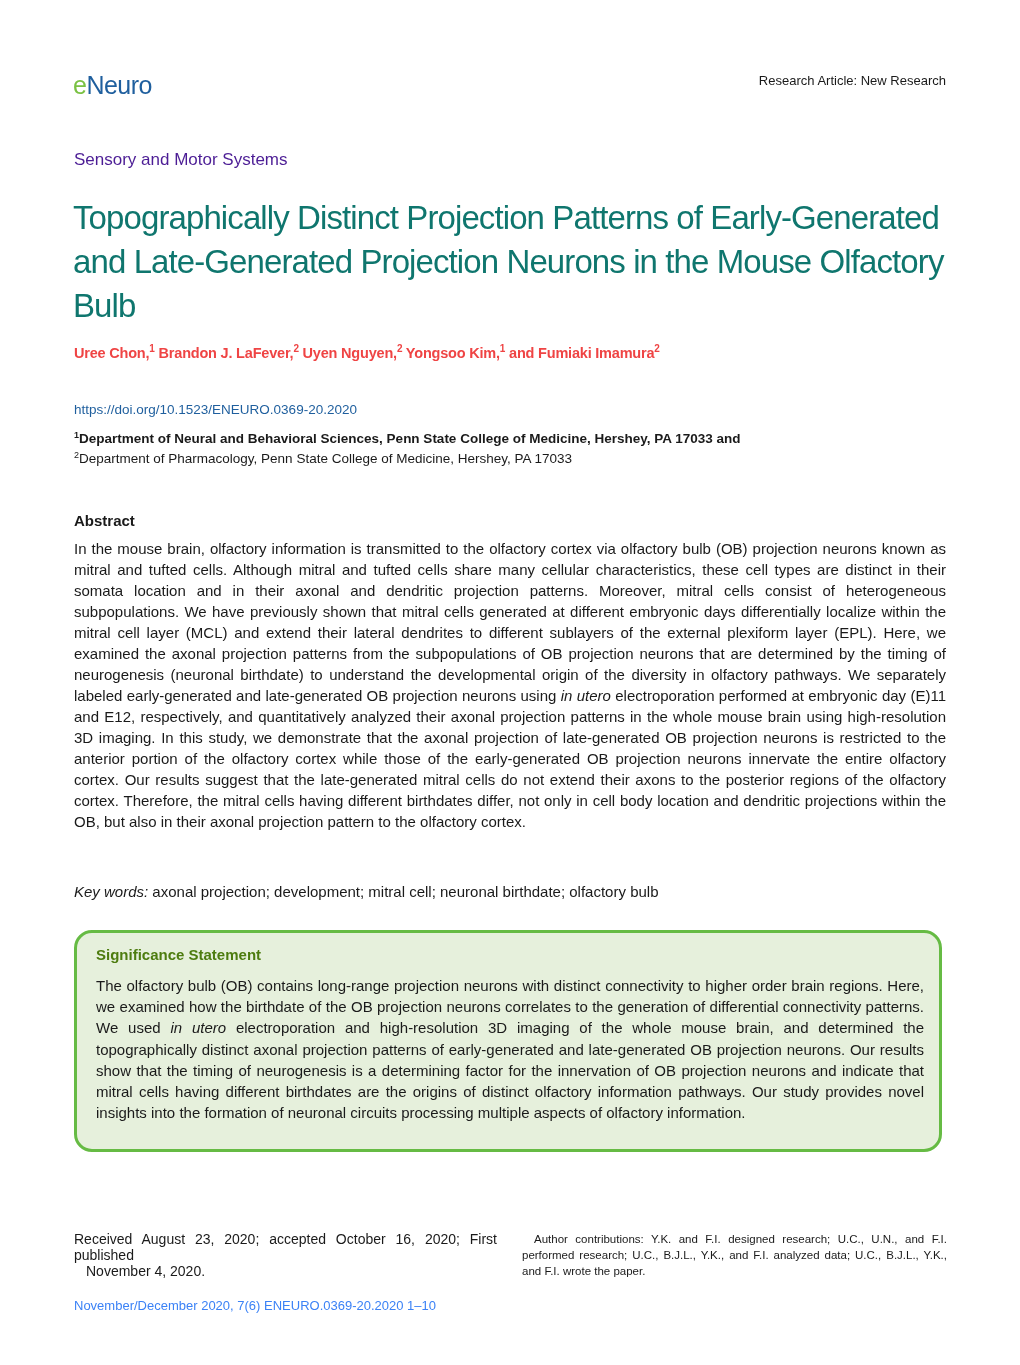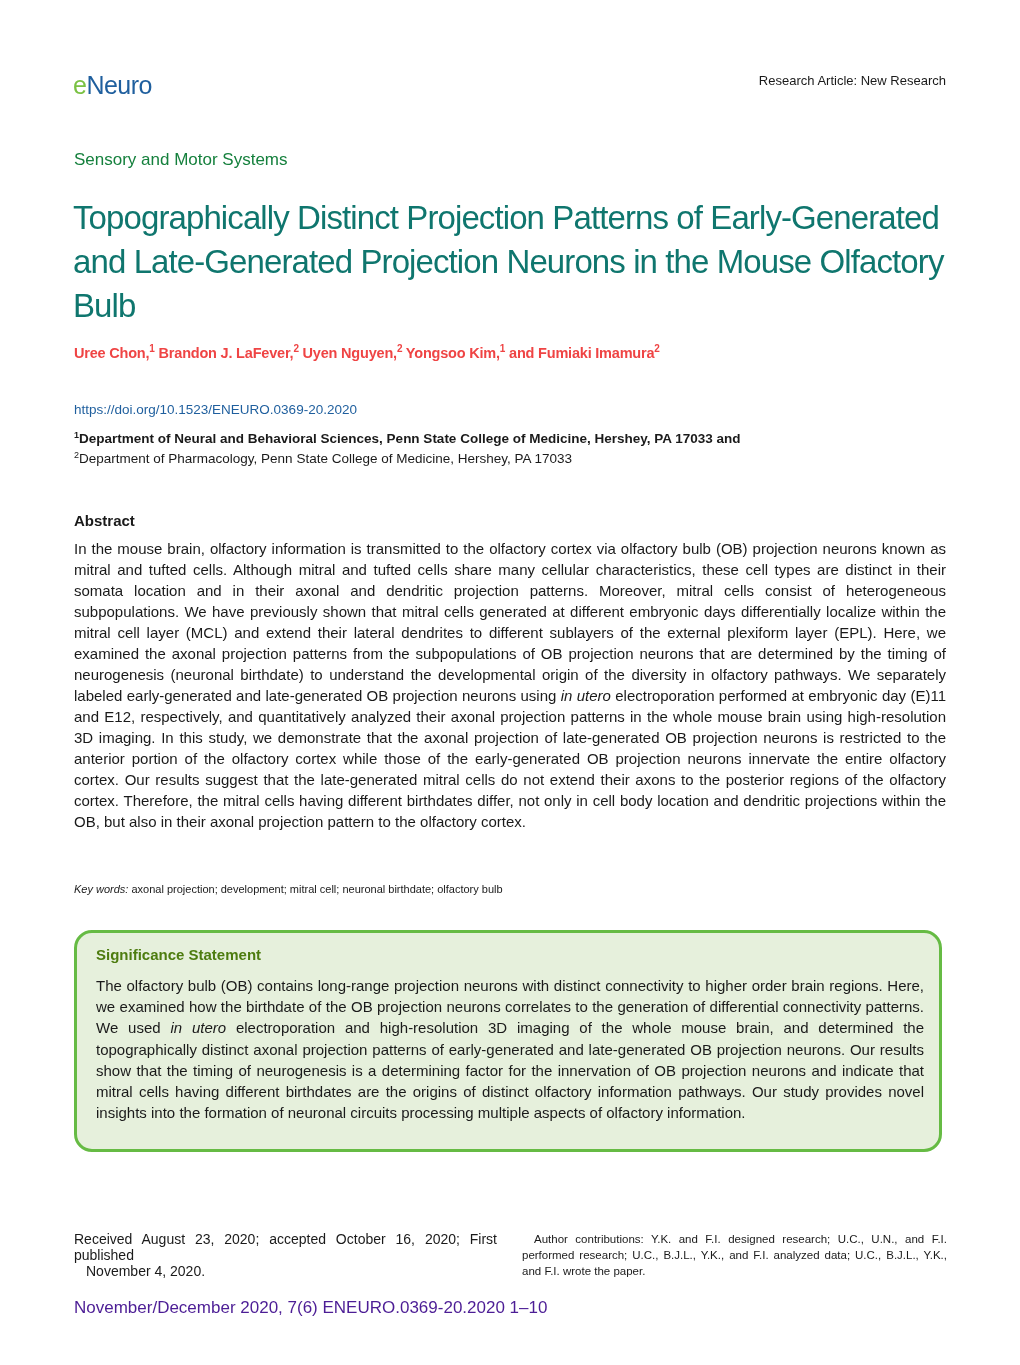--- a/index.html
+++ b/index.html
@@ -4,41 +4,41 @@
 <style>
   html, body { margin: 0; padding: 0; background: #ffffff; }
   body { width: 1020px; height: 1365px; position: relative; overflow: hidden; font-family: "Liberation Sans", sans-serif; color: #1a1a1a; }
   .abs { position: absolute; }
 
   .logo { left: 73px; top: 70px; font-family: "Liberation Sans", sans-serif; font-size: 25px; letter-spacing: -0.5px; line-height: 30px; }
   .logo .e { color: #7ac143; }
   .logo .rest { color: #1f5f9e; margin-top: 20px; }
   .article-type { right: 74px; top: 73px; font-size: 13px; color: #1a1a1a; }
 
-  .section { left: 74px; top: 150px; font-size: 17px; color: #15803d; }
+  .section { left: 74px; top: 150px; font-size: 17px; color: #4c1d95; }
   .title { left: 73px; top: 196px; width: 880px; font-size: 33px; line-height: 44px; color: #0f766e; letter-spacing: -0.9px; font-family: "Liberation Sans", sans-serif; }
   .authors { left: 74px; top: 345px; font-size: 14.5px; font-weight: bold; color: #ef4444; letter-spacing: -0.2px; }
   .authors sup { font-size: 10px; vertical-align: 6px; line-height: 0; }
 
   .doi { left: 74px; top: 402px; font-size: 13.5px; color: #1f5f9e; }
   .affil { left: 74px; width: 870px; font-size: 13.5px; color: #1a1a1a; line-height: 17px; }
   .affil sup { font-size: 9px; vertical-align: 5px; line-height: 0; }
 
   .abstract-h { left: 74px; top: 512px; font-size: 15px; font-weight: bold; color: #1a1a1a; }
   .abstract { left: 74px; top: 538px; width: 872px; font-size: 15px; line-height: 21px; text-align: justify; color: #1a1a1a; }
-  .keywords { left: 74px; top: 883px; font-size: 11px; color: #1a1a1a; }
+  .keywords { left: 74px; top: 883px; font-size: 15px; color: #1a1a1a; }
 
   .sig-box { left: 74px; top: 930px; width: 868px; height: 222px; background: #e6f0dc; border: 3px solid #66bb44; border-radius: 18px; box-sizing: border-box; }
   .sig-h { left: 96px; top: 946px; font-size: 15px; font-weight: bold; color: #4d7c0f; }
   .sig-text { left: 96px; top: 975px; width: 828px; font-size: 15px; line-height: 21.2px; text-align: justify; color: #1a1a1a; }
 
   .foot-left { left: 74px; top: 1231px; width: 423px; font-size: 14px; line-height: 16px; text-align: justify; color: #1a1a1a; }
   .foot-left .indent { padding-left: 12px; display: block; text-align: left; }
   .foot-right { left: 522px; top: 1231px; width: 425px; font-size: 11.5px; line-height: 16px; text-align: justify; text-indent: 12px; color: #1a1a1a; }
-  .footer-cite { left: 74px; top: 1298px; font-size: 17px; color: #4c1d95; }
+  .footer-cite { left: 74px; top: 1298px; font-size: 13px; color: #3b82f6; }
   i { font-style: italic; }
 </style>
 </head>
 <body>
 
 <div class="abs logo"><span class="e">e</span><span class="rest">Neuro</span></div>
 <div class="abs article-type">Research Article: New Research</div>
 
 <div class="abs section">Sensory and Motor Systems</div>
 <div class="abs title">Topographically Distinct Projection Patterns of Early-Generated and Late-Generated Projection Neurons in the Mouse Olfactory Bulb</div>

